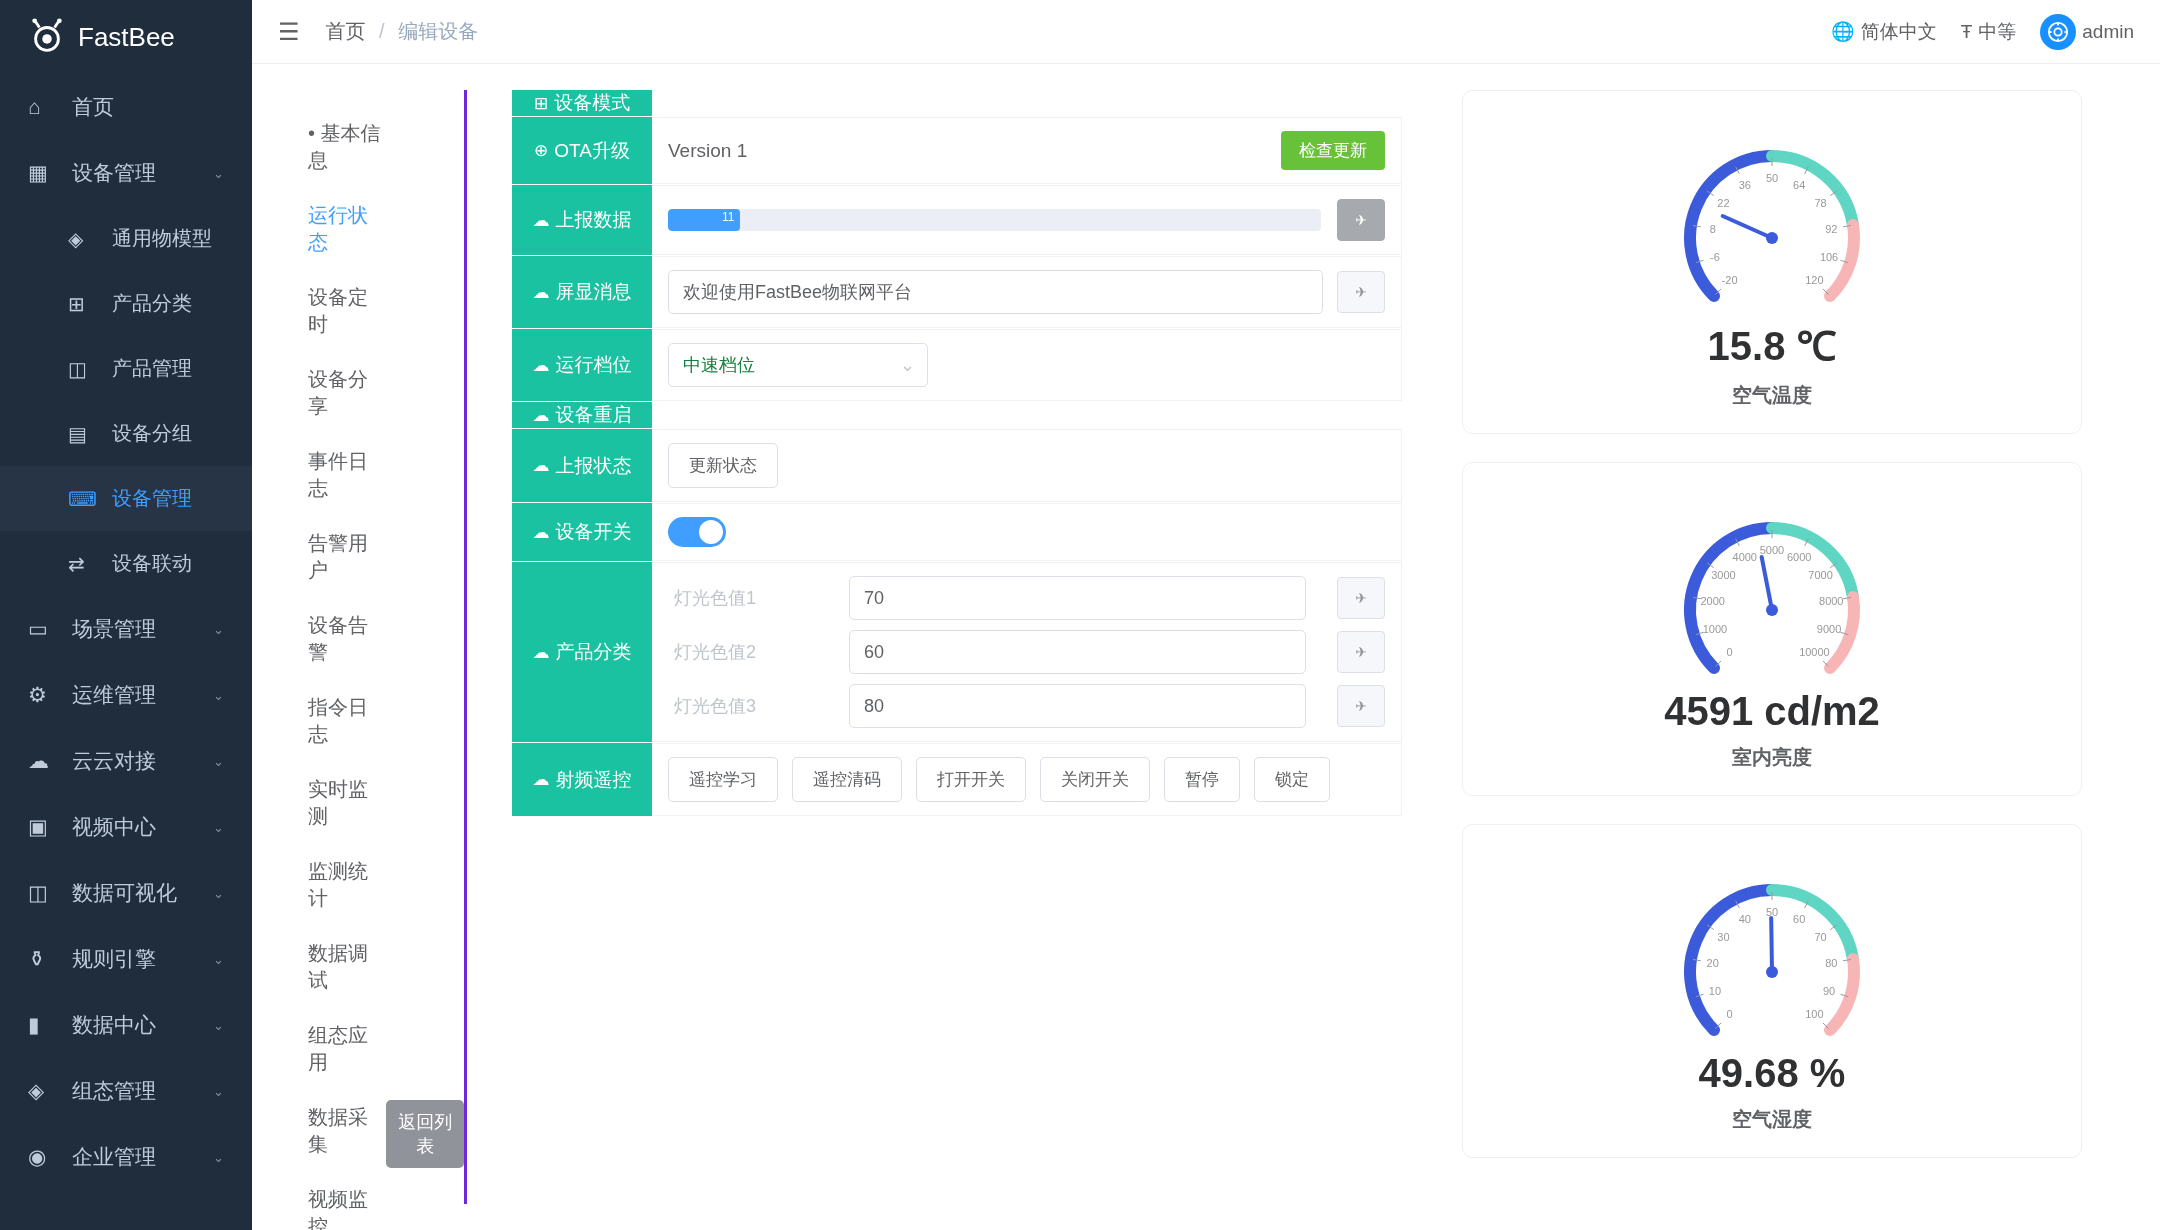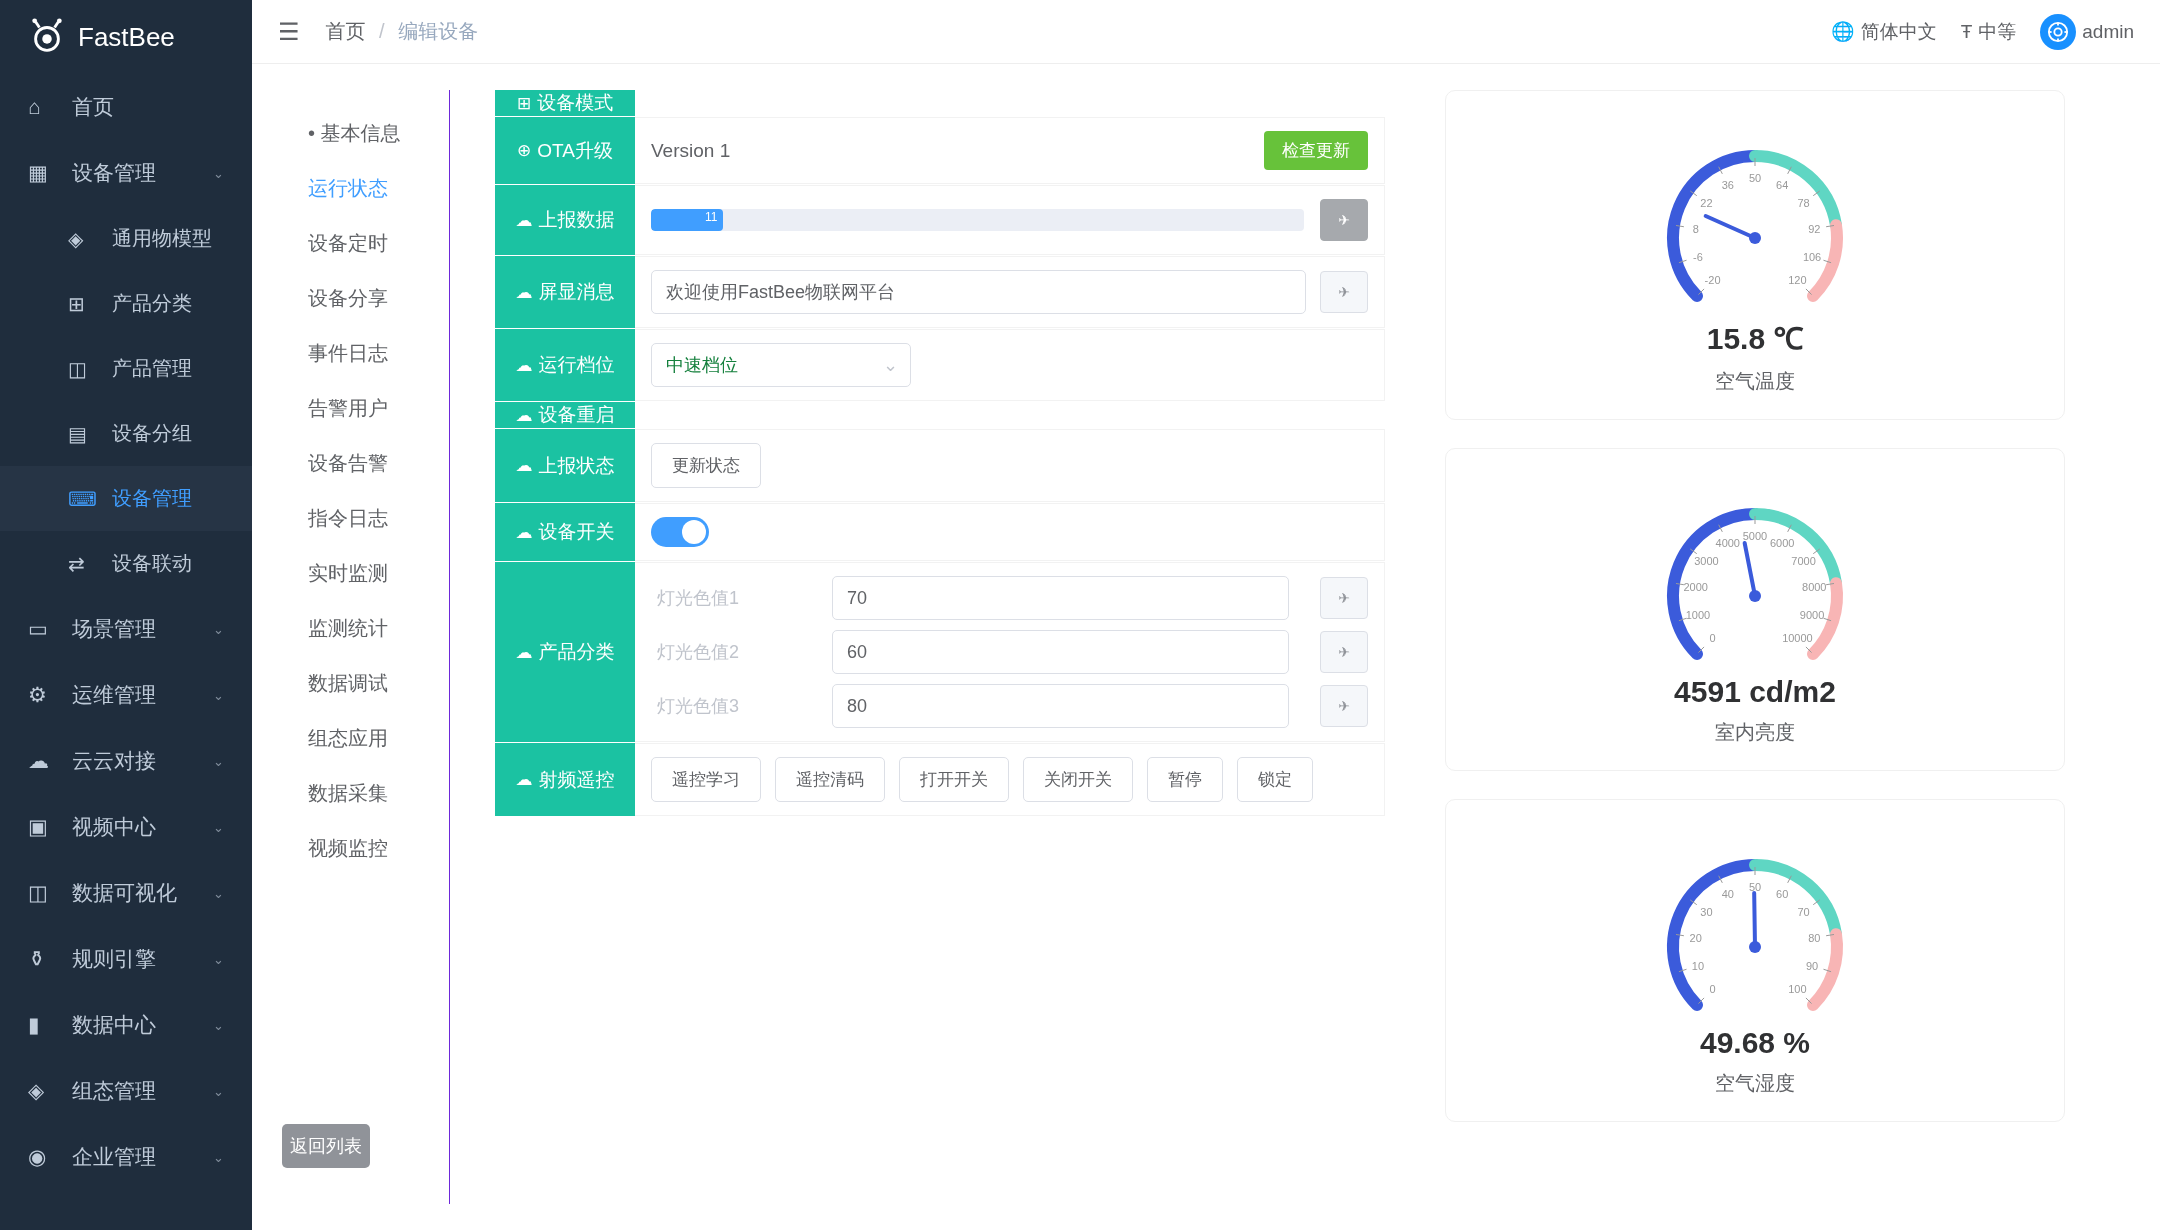--- a/index.html
+++ b/index.html
@@ -23,21 +23,21 @@
 .hamburger { font-size: 24px; margin-right: 26px; cursor: pointer; color: #606266; }
 .breadcrumb { color: #606266; font-size: 20px; }
 .breadcrumb .sep { color: #c0c4cc; margin: 0 8px; }
 .breadcrumb .cur { color: #97a8be; }
 .header-right { margin-left: auto; display: flex; align-items: center; gap: 24px; color: #606266; font-size: 19px; }
 .header-right .item { display: flex; align-items: center; gap: 6px; cursor: pointer; }
 .avatar { width: 36px; height: 36px; border-radius: 50%; background: #1890ff; display: inline-flex; align-items: center; justify-content: center; color: #fff; }
 
 
 .content { display: flex; padding: 26px 22px 26px 0; height: calc(1230px - 64px); }
-.subtabs { width: 198px; padding: 16px 0 0 30px; border-right: 1px solid #6d28d9; display: flex; flex-direction: column; height: 100%; }
+.subtabs { width: 215px; padding: 16px 0 0 30px; border-right: 3px solid #6d28d9; display: flex; flex-direction: row; height: 100%; }
 .subtab { padding: 14px 0 14px 26px; color: #606266; font-size: 20px; cursor: pointer; }
 .subtab.active { color: #409eff; }
 .subtab.dot::before { content: "• "; }
 .subtabs .back-wrap { margin-top: auto; margin-bottom: 36px; }
 .back-btn { background: #909399; color: #fff; border: none; border-radius: 5px; padding: 10px 8px; font-size: 18px; cursor: pointer; }
 
 
 .form-col { width: 890px; margin-left: 45px; }
 .form-row { display: flex; border-bottom: 1px solid #fff; }
 .form-label { width: 140px; background: #1bc2a2; color: #fff; display: flex; align-items: center; justify-content: center; gap: 6px; font-size: 19px; padding: 0 8px; }
@@ -68,22 +68,22 @@
 .inner-row { display: flex; align-items: center; gap: 31px; margin-bottom: 10px; }
 .inner-row:last-child { margin-bottom: 0; }
 .inner-label { width: 150px; font-size: 18px; color: #c0c4cc; padding-left: 6px; }
 .inner-input { flex: 1; }
 
 
 .gauges-col { width: 620px; margin-left: 60px; display: flex; flex-direction: column; gap: 28px; }
 .gauge-card { background: #fff; border: 1px solid #f0f0f0; border-radius: 10px; padding: 32px 20px 24px; display: flex; flex-direction: column; align-items: center; }
 .gauge { position: relative; width: 240px; height: 190px; }
 .gauge svg { width: 100%; height: 100%; }
-.gauge-value { font-size: 30px; font-weight: bold; margin-top: 4px; }
-.gauge-title { font-size: 20px; color: #606266; margin-top: 10px; }
+.gauge-value { font-size: 40px; font-weight: bold; margin-top: 4px; }
+.gauge-title { font-size: 20px; color: #606266; margin-top: 10px; font-weight: bold; }
 .tick-label { font-size: 11px; fill: #999; }
 </style>
 </head>
 <body>
 
 <div class="sidebar">
   <div class="logo">
     <span class="logo-icon">
       <svg viewBox="0 0 40 40">
           <circle cx="20" cy="22" r="12" fill="none" stroke="#fff" stroke-width="3"></circle>

